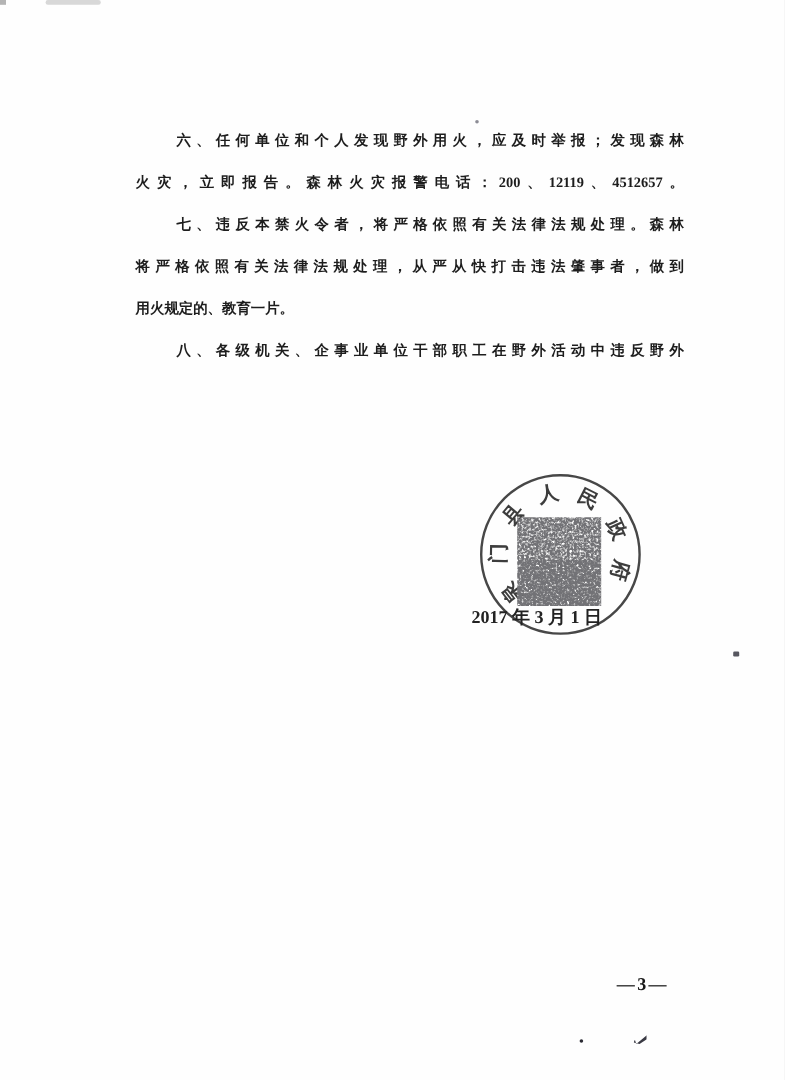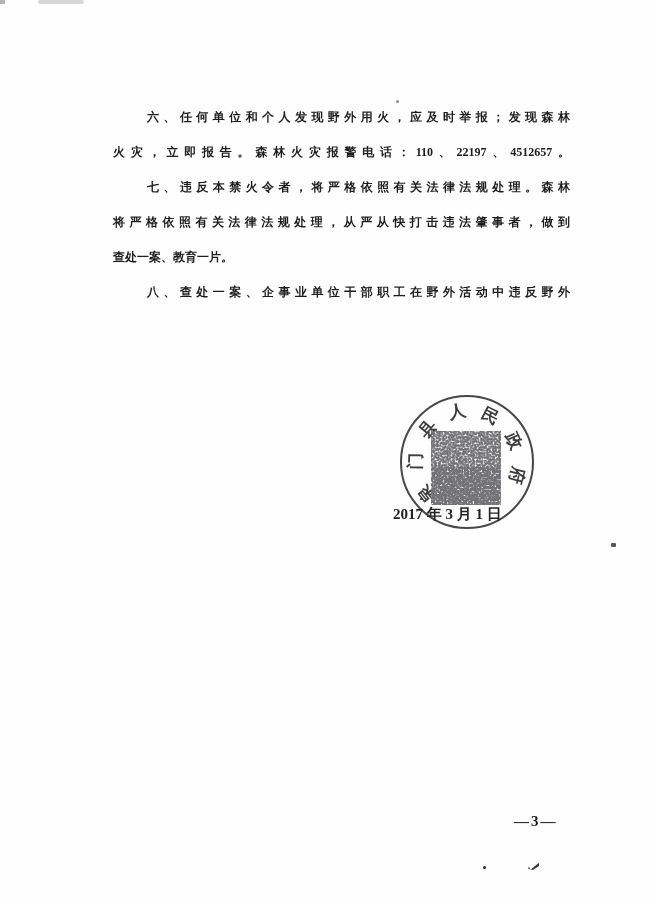--- a/index.html
+++ b/index.html
@@ -110,25 +110,25 @@
 
   <div class="artifact a-corner"></div>
   <div class="artifact a-topsmudge"></div>
   <div class="artifact a-dot1"></div>
   <div class="artifact a-dot2"></div>
   <div class="artifact a-dot3"></div>
   <div class="artifact a-tick"></div>
 
   <main class="bodytext">
     <p class="ind">六、任何单位和个人发现野外用火，应及时举报；发现森林</p>
-    <p>火灾，立即报告。森林火灾报警电话：110、22197、4512657。</p>
+    <p>火灾，立即报告。森林火灾报警电话：200、12119、4512657。</p>
     <p class="ind">七、违反本禁火令者，将严格依照有关法律法规处理。森林</p>
     <p>将严格依照有关法律法规处理，从严从快打击违法肇事者，做到</p>
-    <p class="endline">查处一案、教育一片。</p>
-    <p class="ind">八、查处一案、企事业单位干部职工在野外活动中违反野外</p>
+    <p class="endline">用火规定的、教育一片。</p>
+    <p class="ind">八、各级机关、企事业单位干部职工在野外活动中违反野外</p>
   </main>
 
   <div class="seal">
     <div class="seal-ring"></div>
     <span class="sc sc0">泉</span>
     <span class="sc sc1">门</span>
     <span class="sc sc2">县</span>
     <span class="sc sc3">人</span>
     <span class="sc sc4">民</span>
     <span class="sc sc5">政</span>

